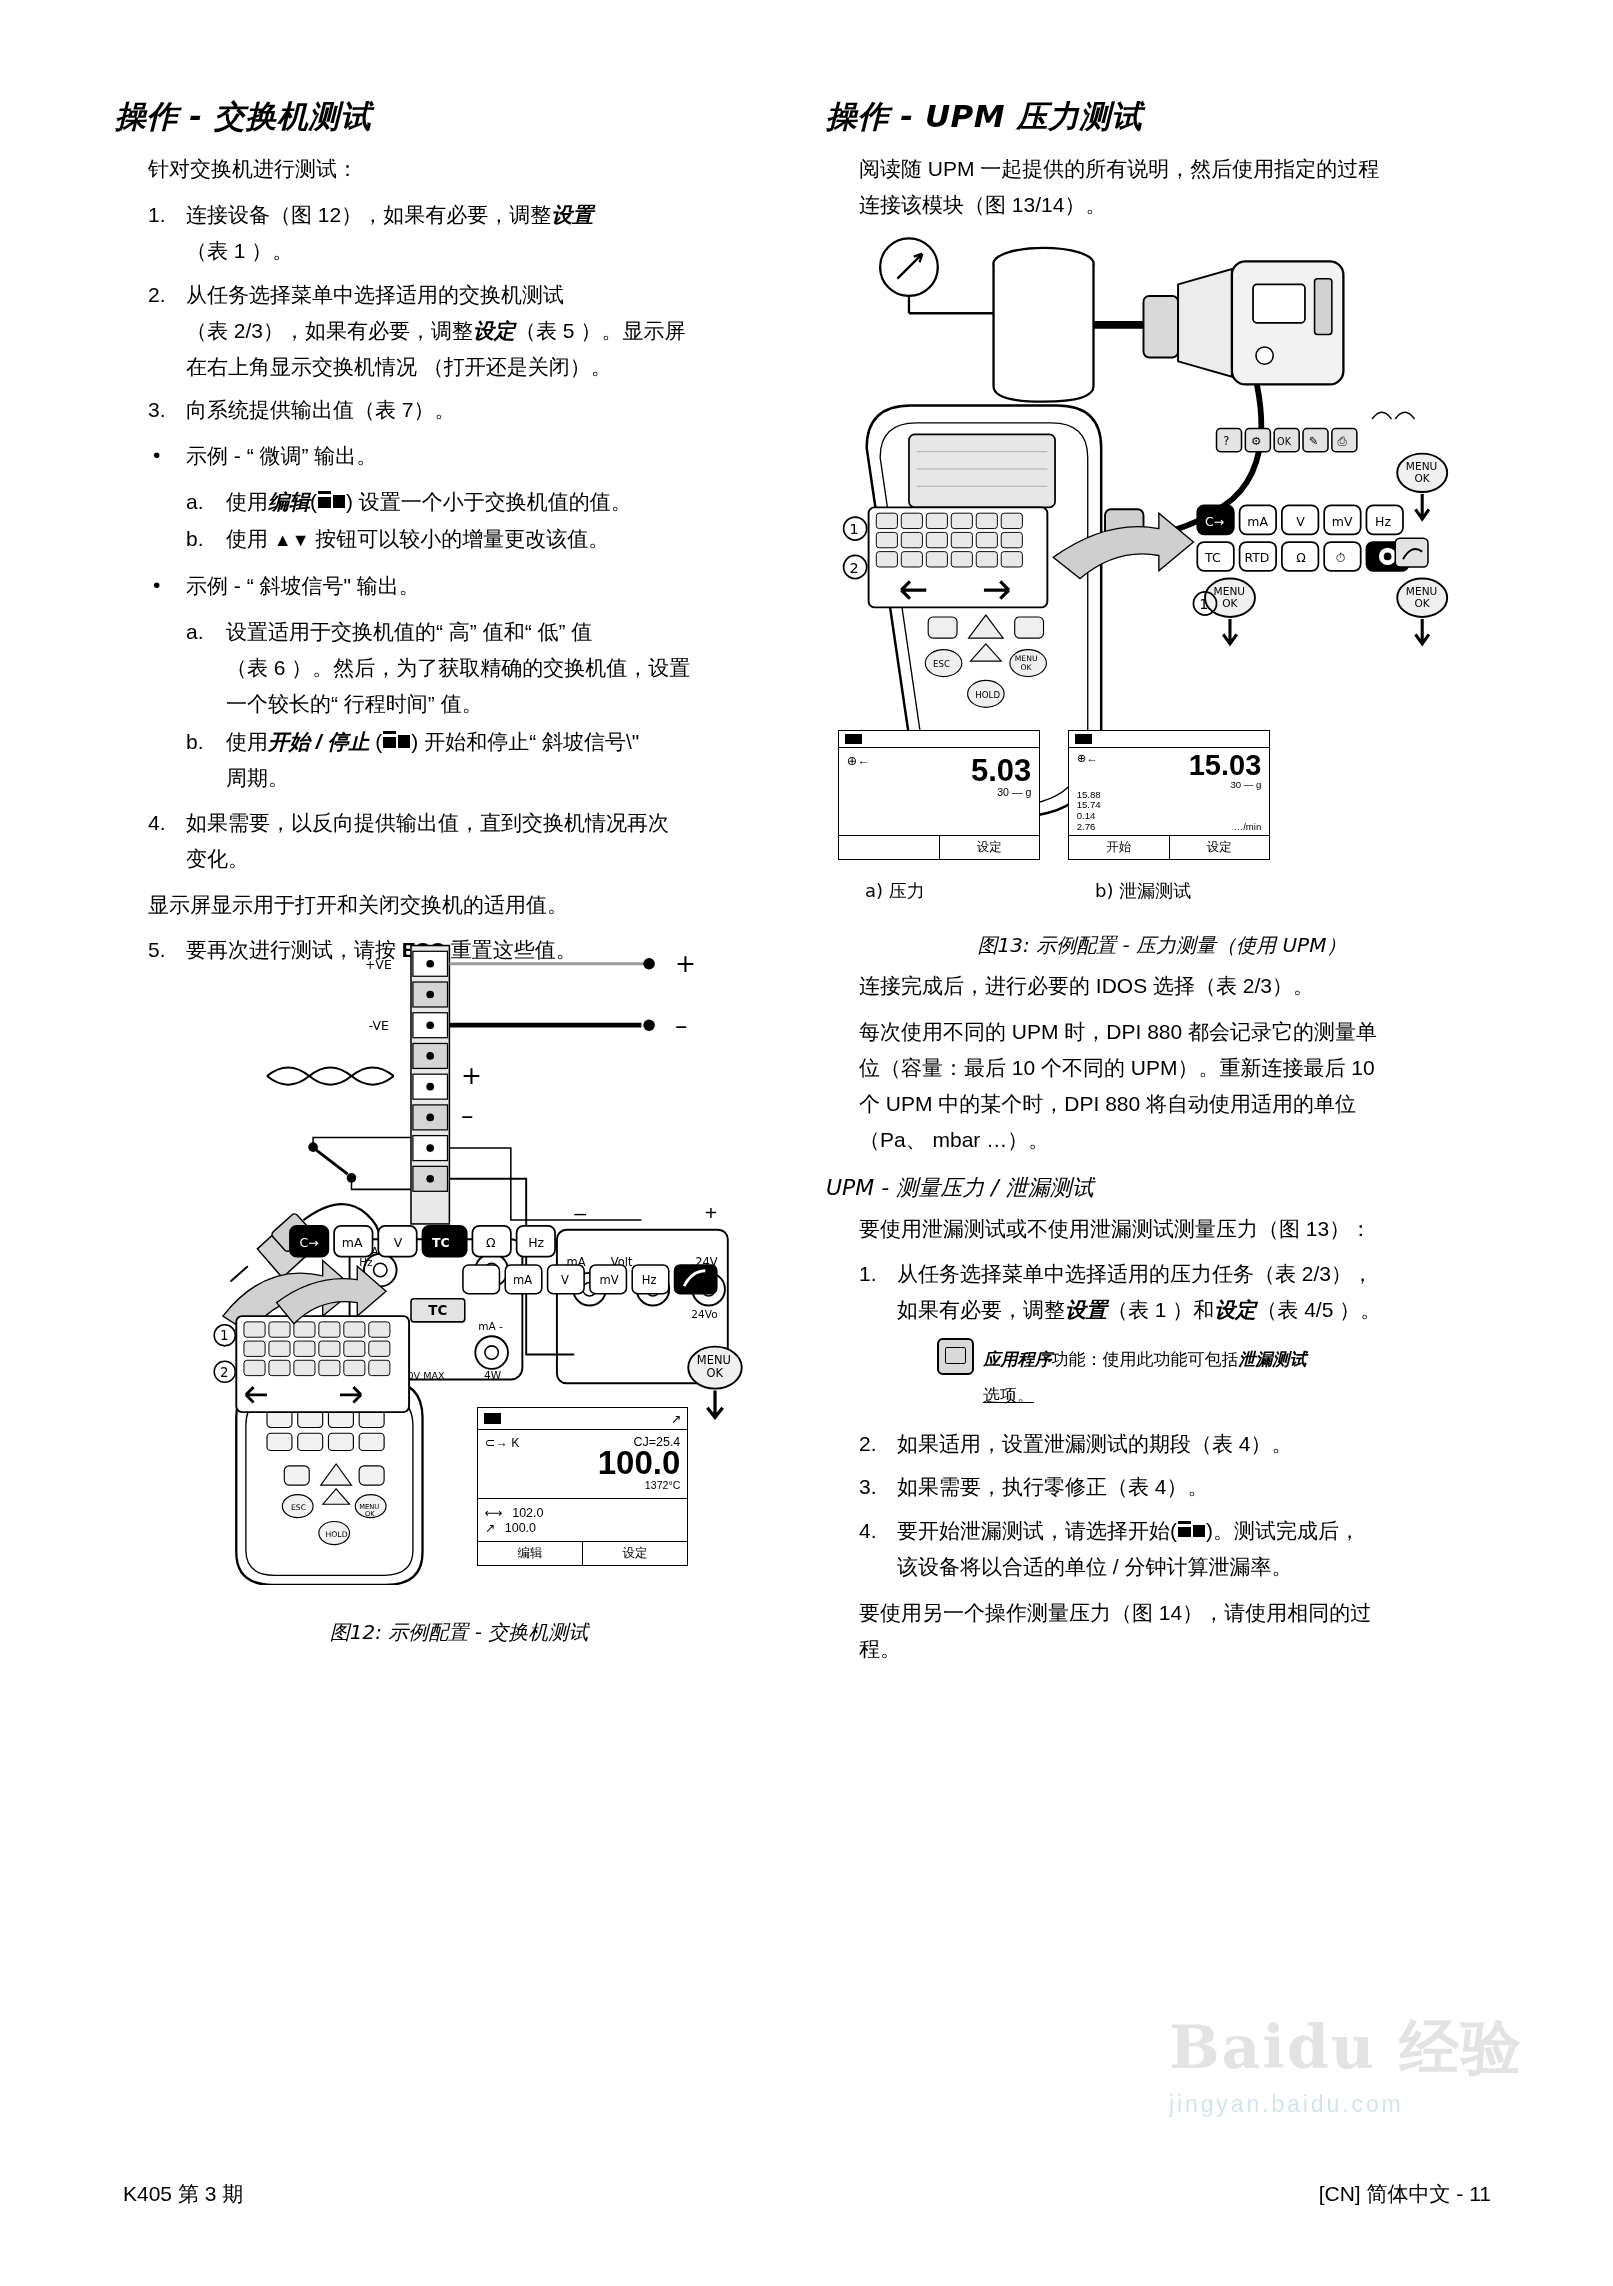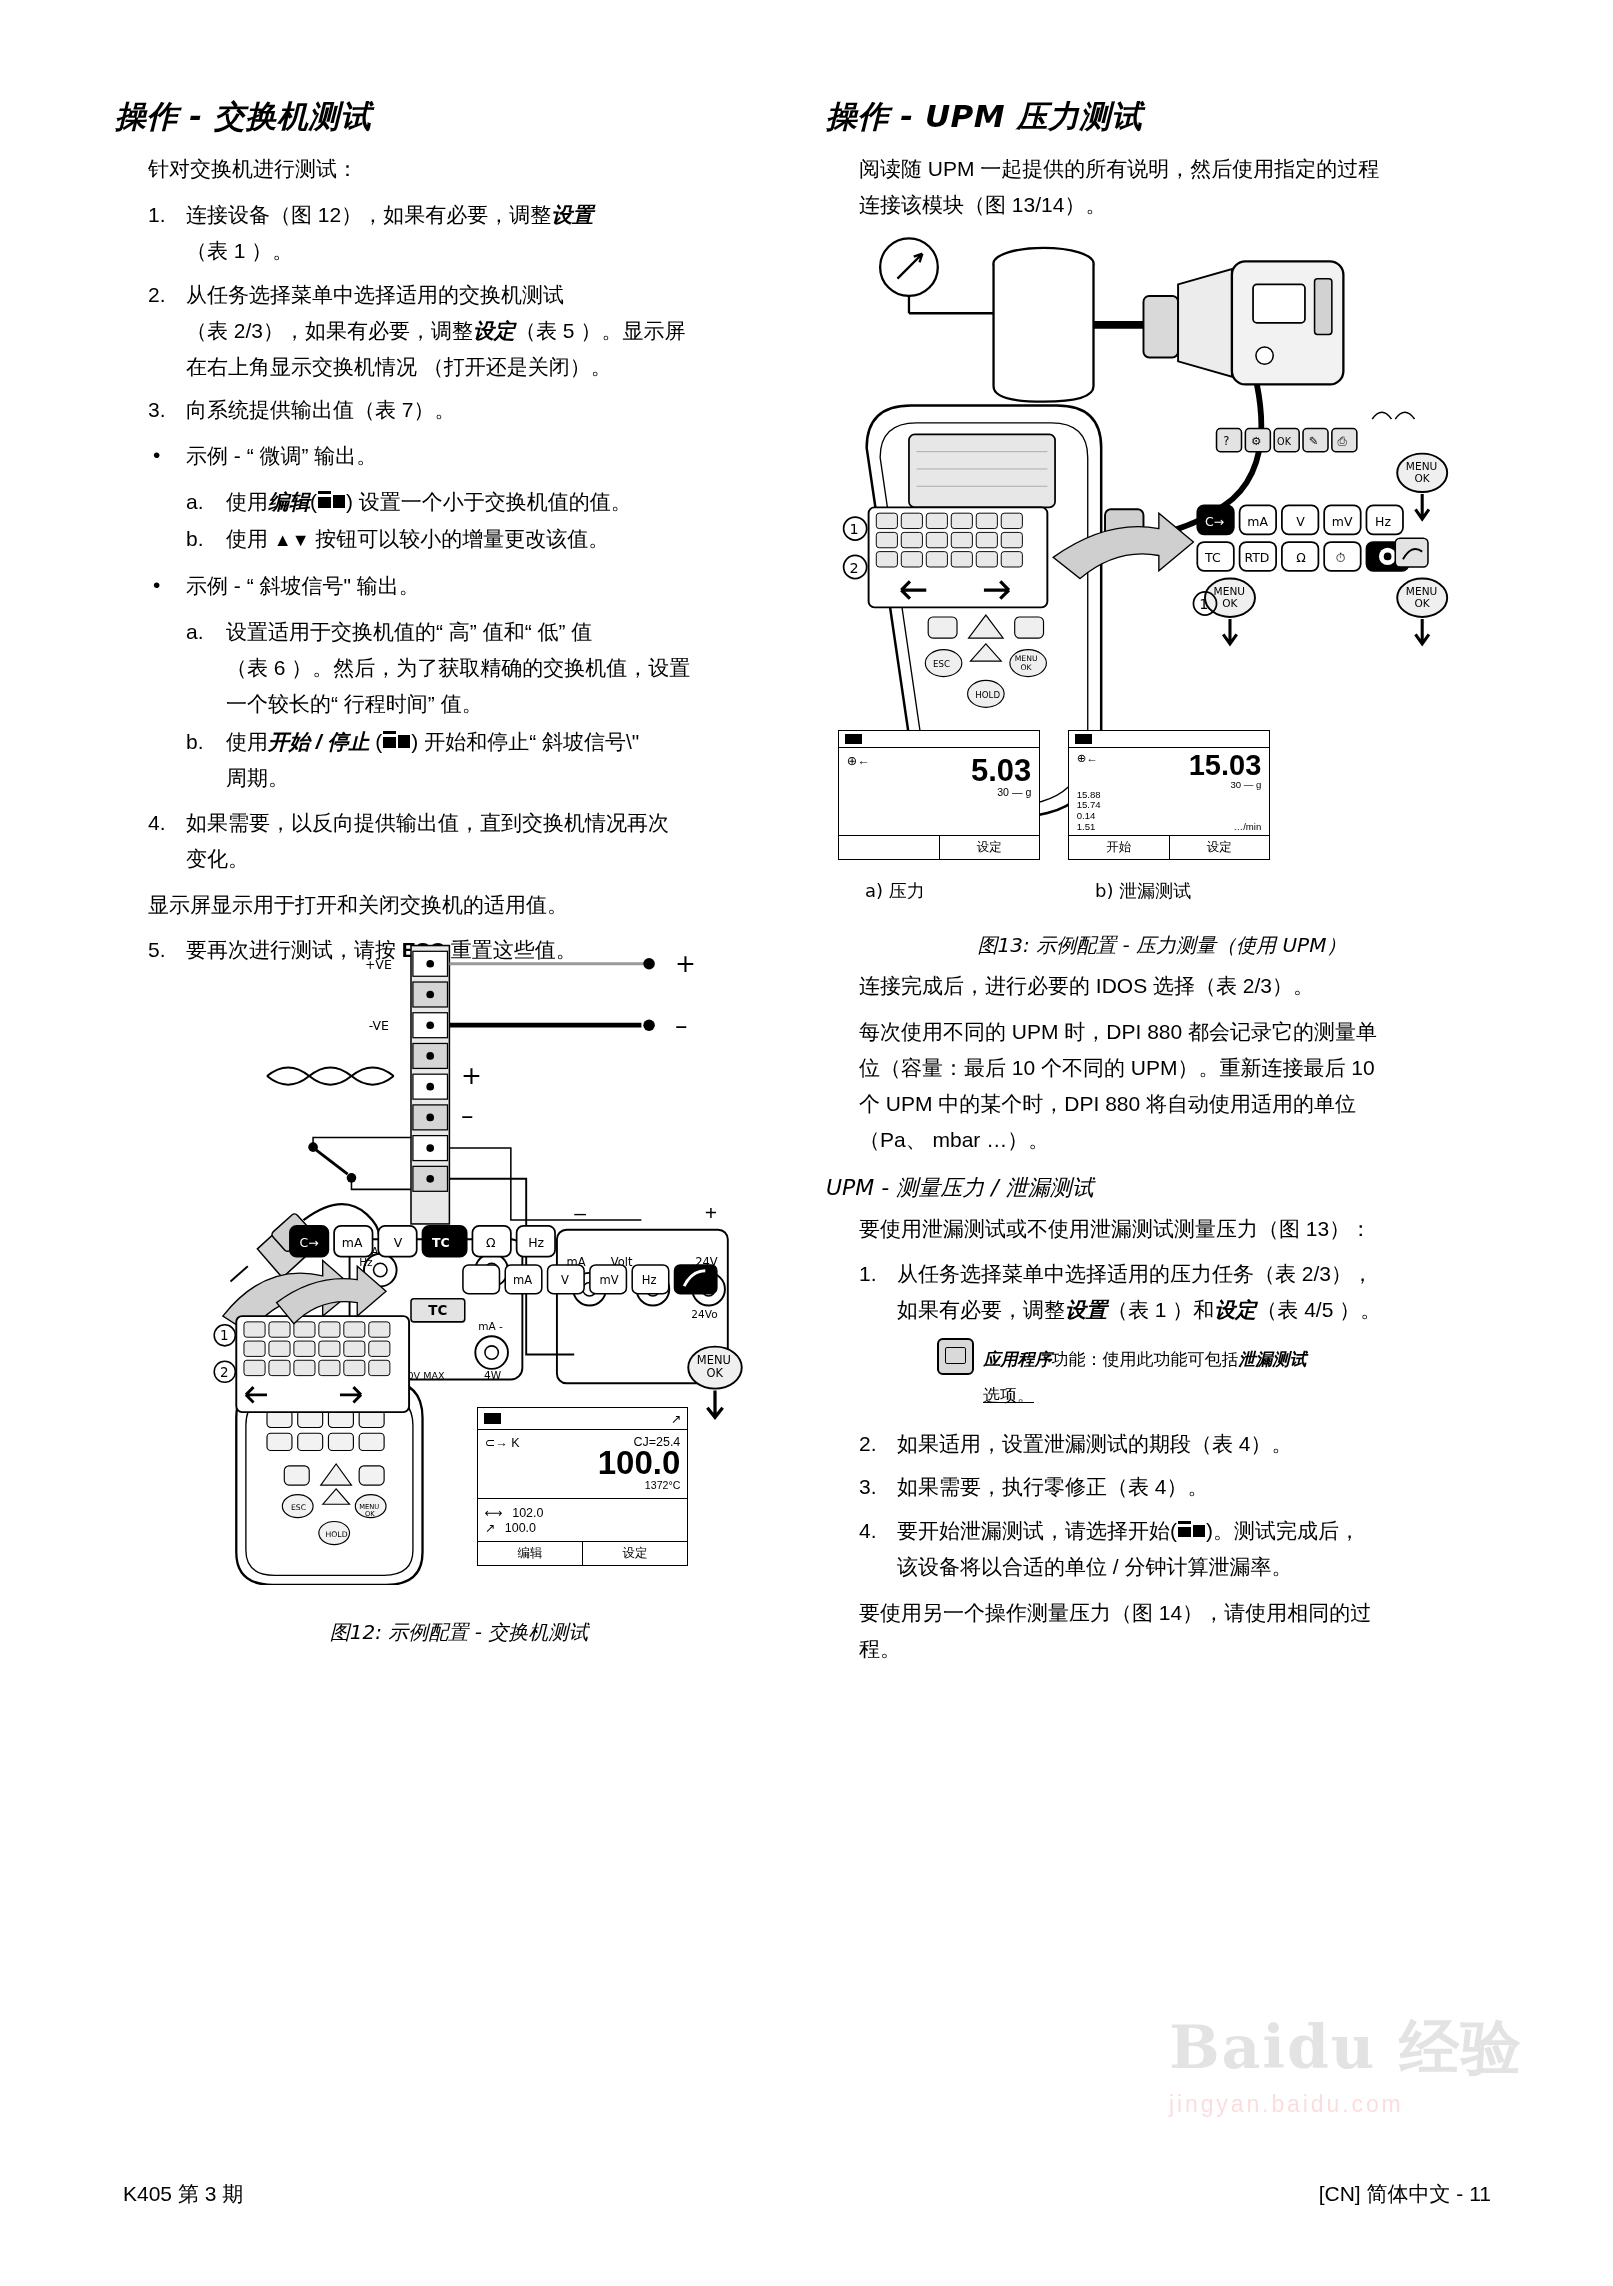--- a/index.html
+++ b/index.html
@@ -102,21 +102,21 @@
   
   .footer { position:absolute; bottom:106px; left:0; right:0; }
   .footer .l { position:absolute; left:123px; font-size:21px; }
   .footer .r { position:absolute; right:123px; font-size:21px; }
 
   
   .wm { position:absolute; right:91px; bottom:168px; opacity:.18; text-align:left;
         pointer-events:none; }
   .wm .big { font-size:60px; font-weight:bold; color:#6a6a6a; letter-spacing:1.9px;
              font-family:"DejaVu Serif", serif; }
-  .wm .small { font-size:23px; color:#ef4444; letter-spacing:2.9px; margin-top:1.9px;}
+  .wm .small { font-size:23px; color:#0369a1; letter-spacing:2.9px; margin-top:1.9px;}
 
   
   .appicon {
     display:inline-block; width:37px; height:37px; border:2.9px solid #000;
     border-radius:5.8px; vertical-align:-9.6px; margin-right:9.6px; position:relative;
     background:#d9d9d9;
   }
   .appicon::after{
     content:""; position:absolute; left:5.8px; top:6.7px; width:19px; height:15.4px;
     border:1.9px solid #000; border-radius:1.9px;
@@ -666,21 +666,21 @@
       <div style="padding:2.9px 7.7px 0;">
         <div style="font-size:11.5px;">⊕←</div>
         <div style="text-align:right;font-size:29px;font-weight:bold;line-height:27px;margin-top:-13.4px;">15.03</div>
         <div style="text-align:right;font-size:9.6px;">30 — g</div>
       </div>
       <div style="padding:0 7.7px;font-size:9.6px;line-height:10.6px;flex:1;">
         <div>15.88</div>
         <div>15.74</div>
         <div>0.14</div>
         <div class="lcdrow">
-          <span>1.51</span>
+          <span>2.76</span>
           <span>…/min</span>
         </div>
       </div>
       <div class="lcdrow" style="border-top:1.9px solid #000;">
         <span style="flex:1;text-align:center;border-right:1.9px solid #000;font-size:12.5px;padding:2.9px 0;">开始</span>
         <span style="flex:1;text-align:center;font-size:12.5px;padding:2.9px 0;">设定</span>
       </div>
     </div>
   </div>
 

